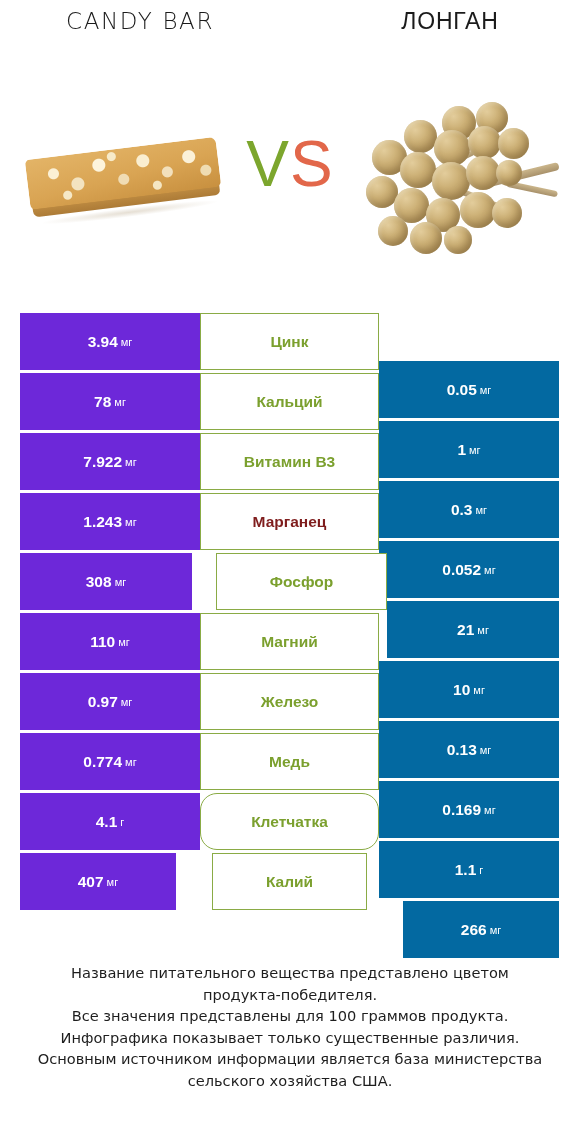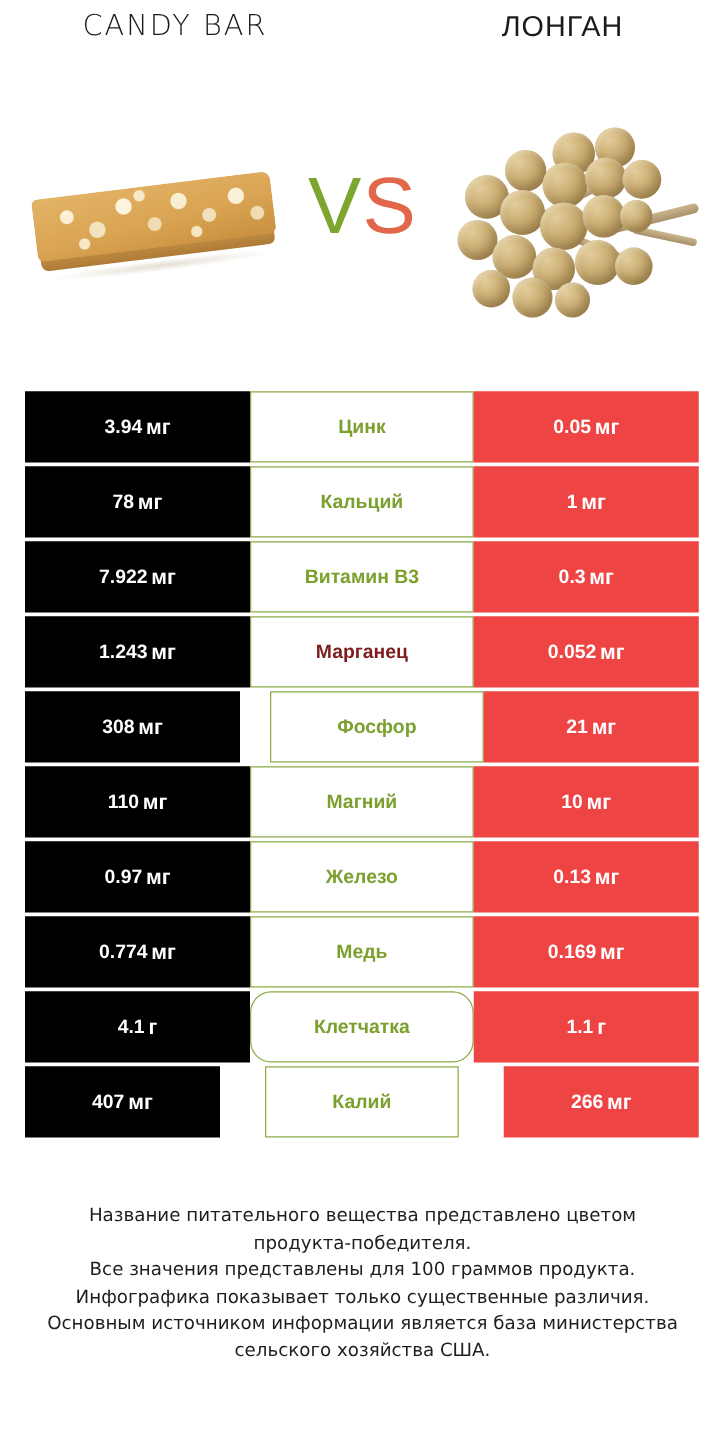--- a/index.html
+++ b/index.html
@@ -173,38 +173,39 @@
     align-items: center;
     justify-content: center;
     height: 57px;
     box-sizing: border-box;
     font-size: 15.5px;
     font-weight: 600;
     white-space: nowrap;
   }
   .cell-left {
     width: 180px;
-    background: #000000;
+    background: #6d28d9;
     color: #ffffff;
   }
   .cell-mid {
     width: 179px;
     background: #ffffff;
     color: #7ba02e;
     border-left: 1px solid #8aab45;
     border-right: 1px solid #8aab45;
     border-top: 1px solid #8aab45;
     border-bottom: 1px solid #8aab45;
   }
   .cell-right {
     width: 180px;
-    background: #ef4444;
+    background: #0369a1;
     color: #ffffff;
-  }
-  .unit { font-size: 17px; font-weight: 700; margin-left: 3px; }
+    margin-top: 48px;
+  }
+  .unit { font-size: 11px; font-weight: 400; margin-left: 3px; }
 
   
   .footer {
     position: absolute;
     left: 30px;
     top: 962px;
     width: 520px;
     text-align: center;
     color: #1e1e1e;
     font-size: 14.6px;

